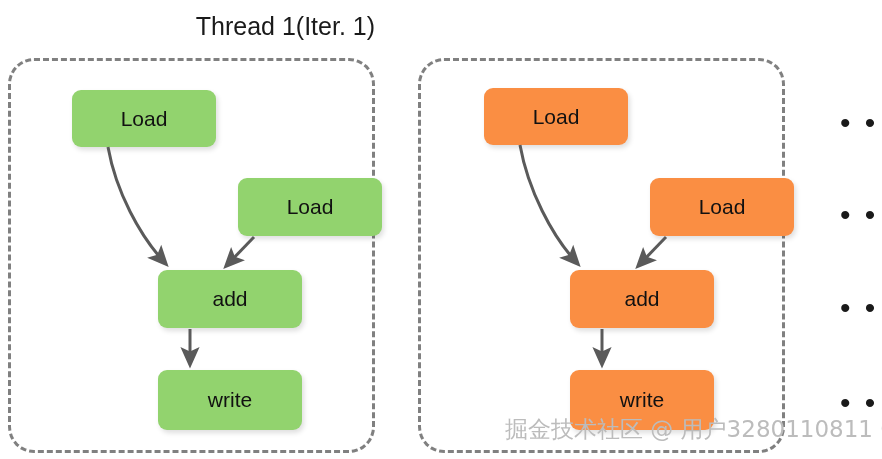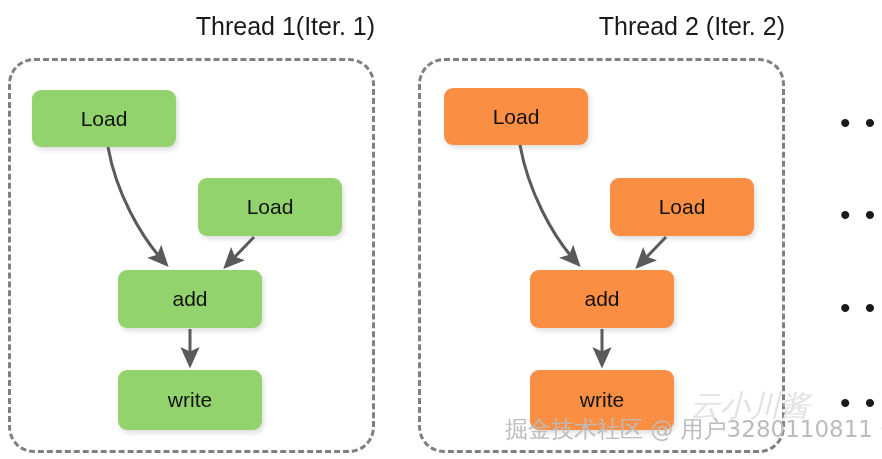--- a/index.html
+++ b/index.html
@@ -37,20 +37,21 @@
     position: absolute;
     box-sizing: border-box;
     border-radius: 9px;
     display: flex;
     align-items: center;
     justify-content: center;
     font-size: 21px;
     color: #111111;
     box-shadow: 2px 3px 5px rgba(0,0,0,0.13);
     user-select: none;
+    margin-left: 40px;
   }
   .node.green { background: #92d36e; }
   .node.orange { background: #fa8e43; }
 
   .edges {
     position: absolute;
     left: 0; top: 0;
     width: 882px;
     height: 459px;
     pointer-events: none;
@@ -83,21 +84,20 @@
     font-style: italic;
   }
 </style>
 </head>
 <body>
 
 <div id="canvas">
 
   <div class="panel-title" style="left:8px; top:12px; width:367px;">Thread 1(Iter. 1)</div>
 
-  <div class="panel-title" style="left:418px; top:12px; width:367px;">Thread 2 (Iter. 2)</div>
 
   <div class="panel" style="left:8px; top:58px; width:367px; height:395px;"></div>
 
   <div class="node green" style="left:32px; top:90px; width:144px; height:57px;">Load</div>
 
   <div class="node green" style="left:198px; top:178px; width:144px; height:58px;">Load</div>
 
   <div class="node green" style="left:118px; top:270px; width:144px; height:58px;">add</div>
 
   <div class="node green" style="left:118px; top:370px; width:144px; height:60px;">write</div>
@@ -126,16 +126,15 @@
     <path d="M520,145 C528,190 552,236 577,263" stroke="#5a5a5a" stroke-width="3" fill="none" marker-end="url(#ah)"></path>
     <path d="M666,237 L639,265" stroke="#5a5a5a" stroke-width="3" fill="none" marker-end="url(#ah)"></path>
     <path d="M602,329 L602,363" stroke="#5a5a5a" stroke-width="3" fill="none" marker-end="url(#ah)"></path>
   </svg>
 
   <div class="ellipsis" style="left:840px; top:108px;">• • •</div>
   <div class="ellipsis" style="left:840px; top:200px;">• • •</div>
   <div class="ellipsis" style="left:840px; top:293px;">• • •</div>
   <div class="ellipsis" style="left:840px; top:388px;">• • •</div>
 
-  <div class="watermark wm-faint">云小川酱</div>
   <div class="watermark wm-main">掘金技术社区 @ 用户3280110811 0</div>
 
 </div>
 
 </body></html>

